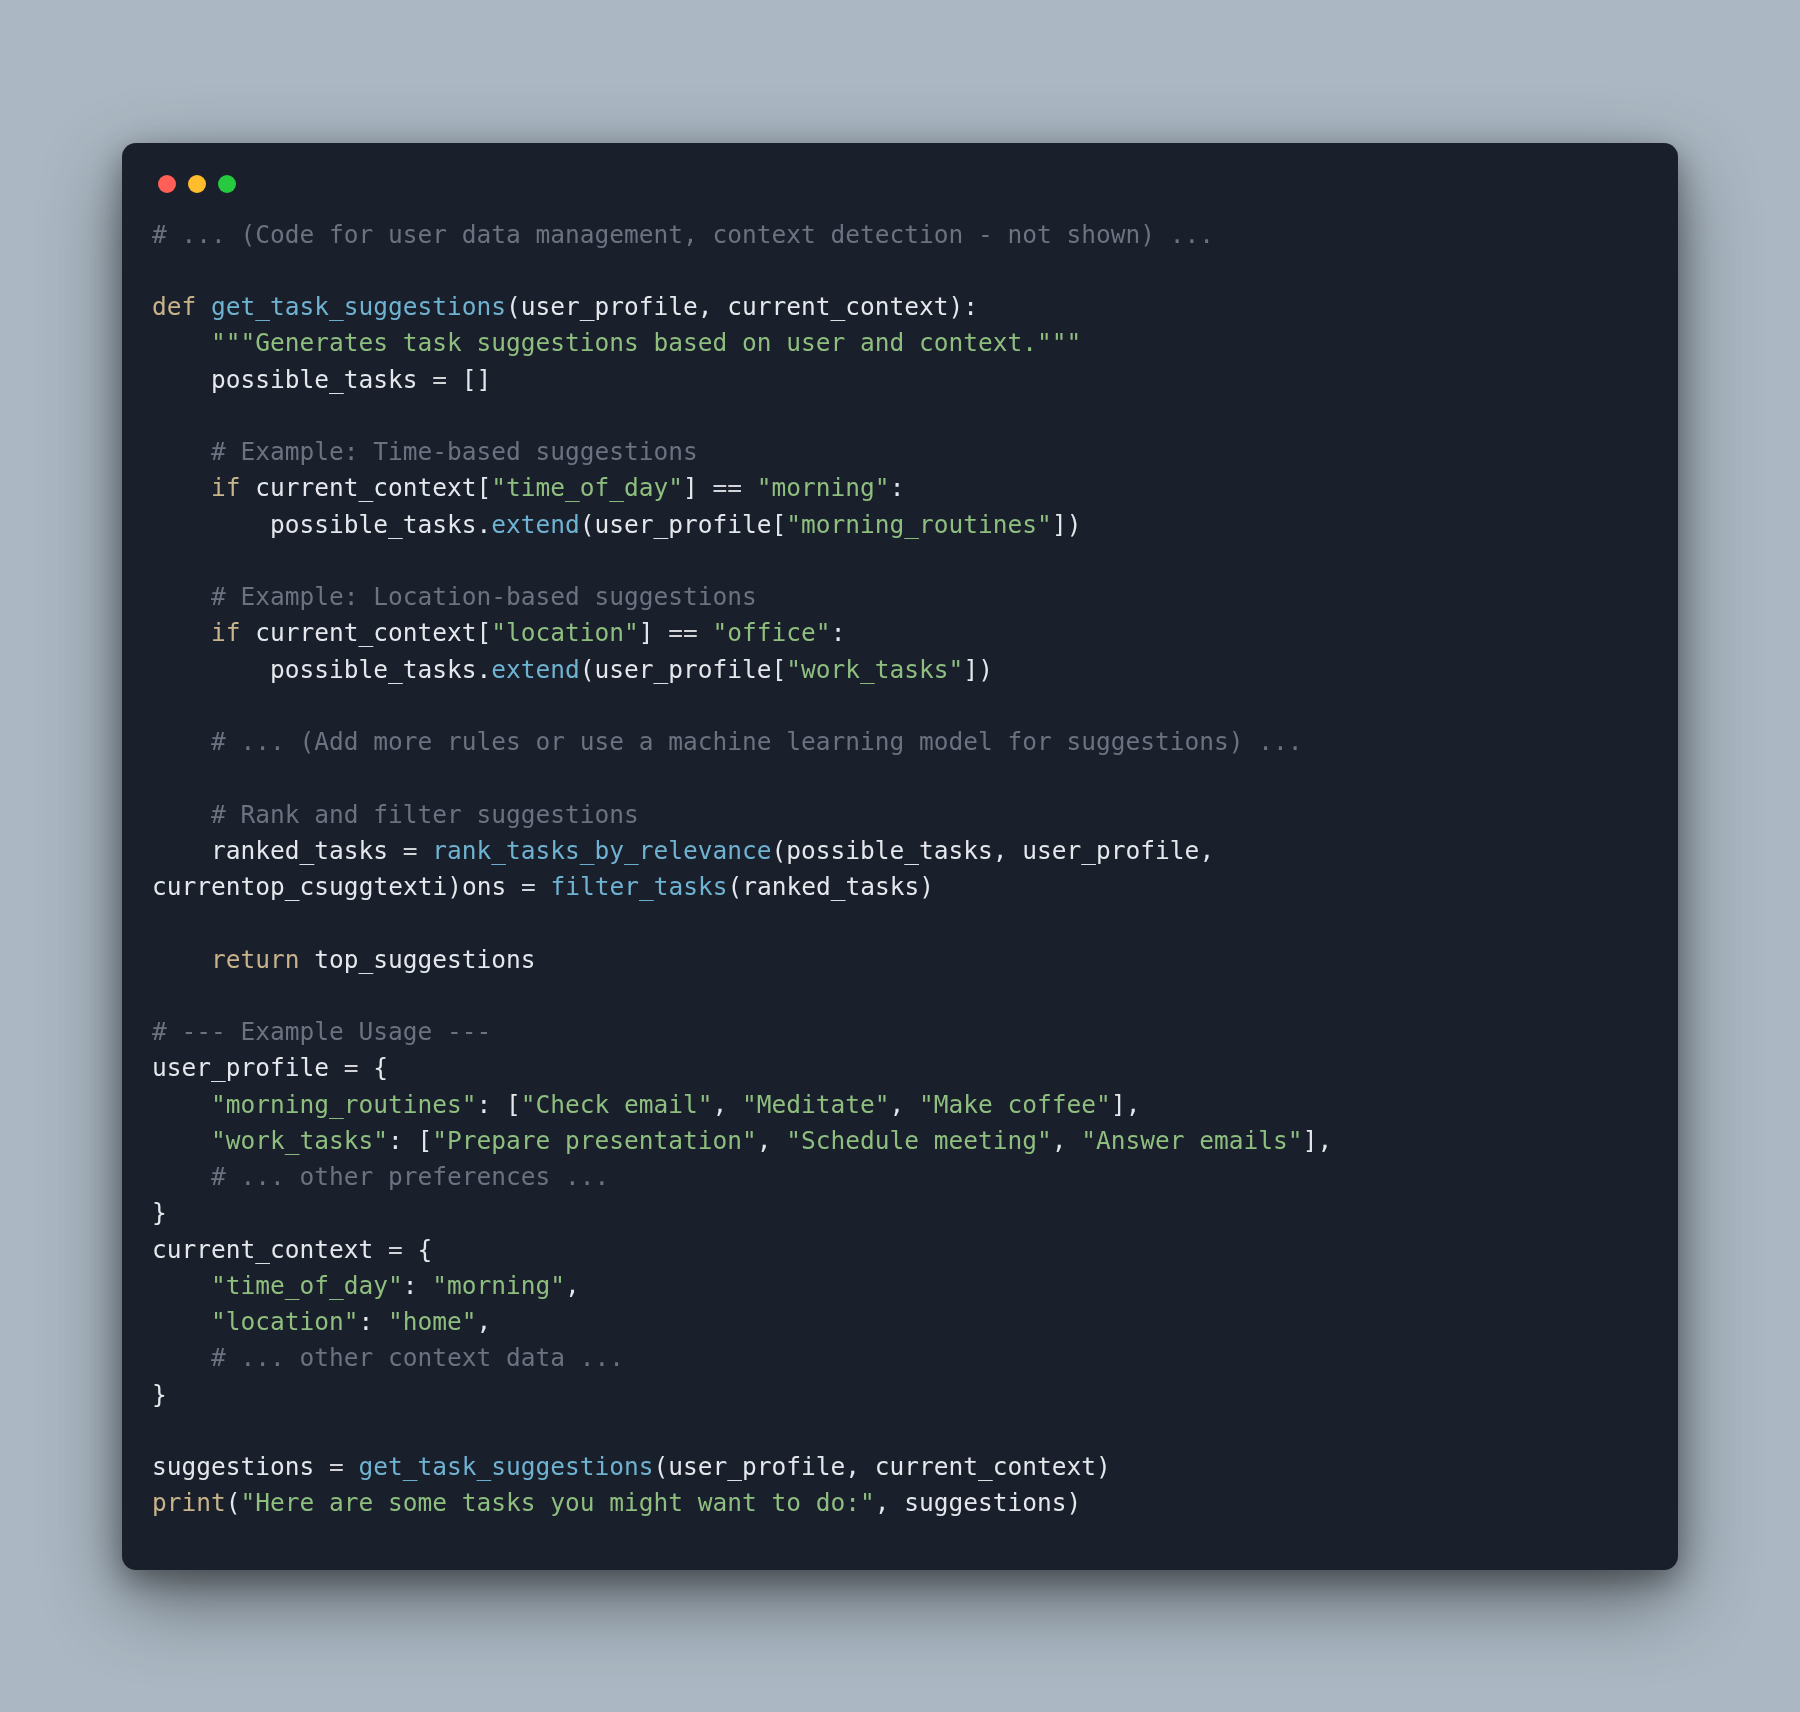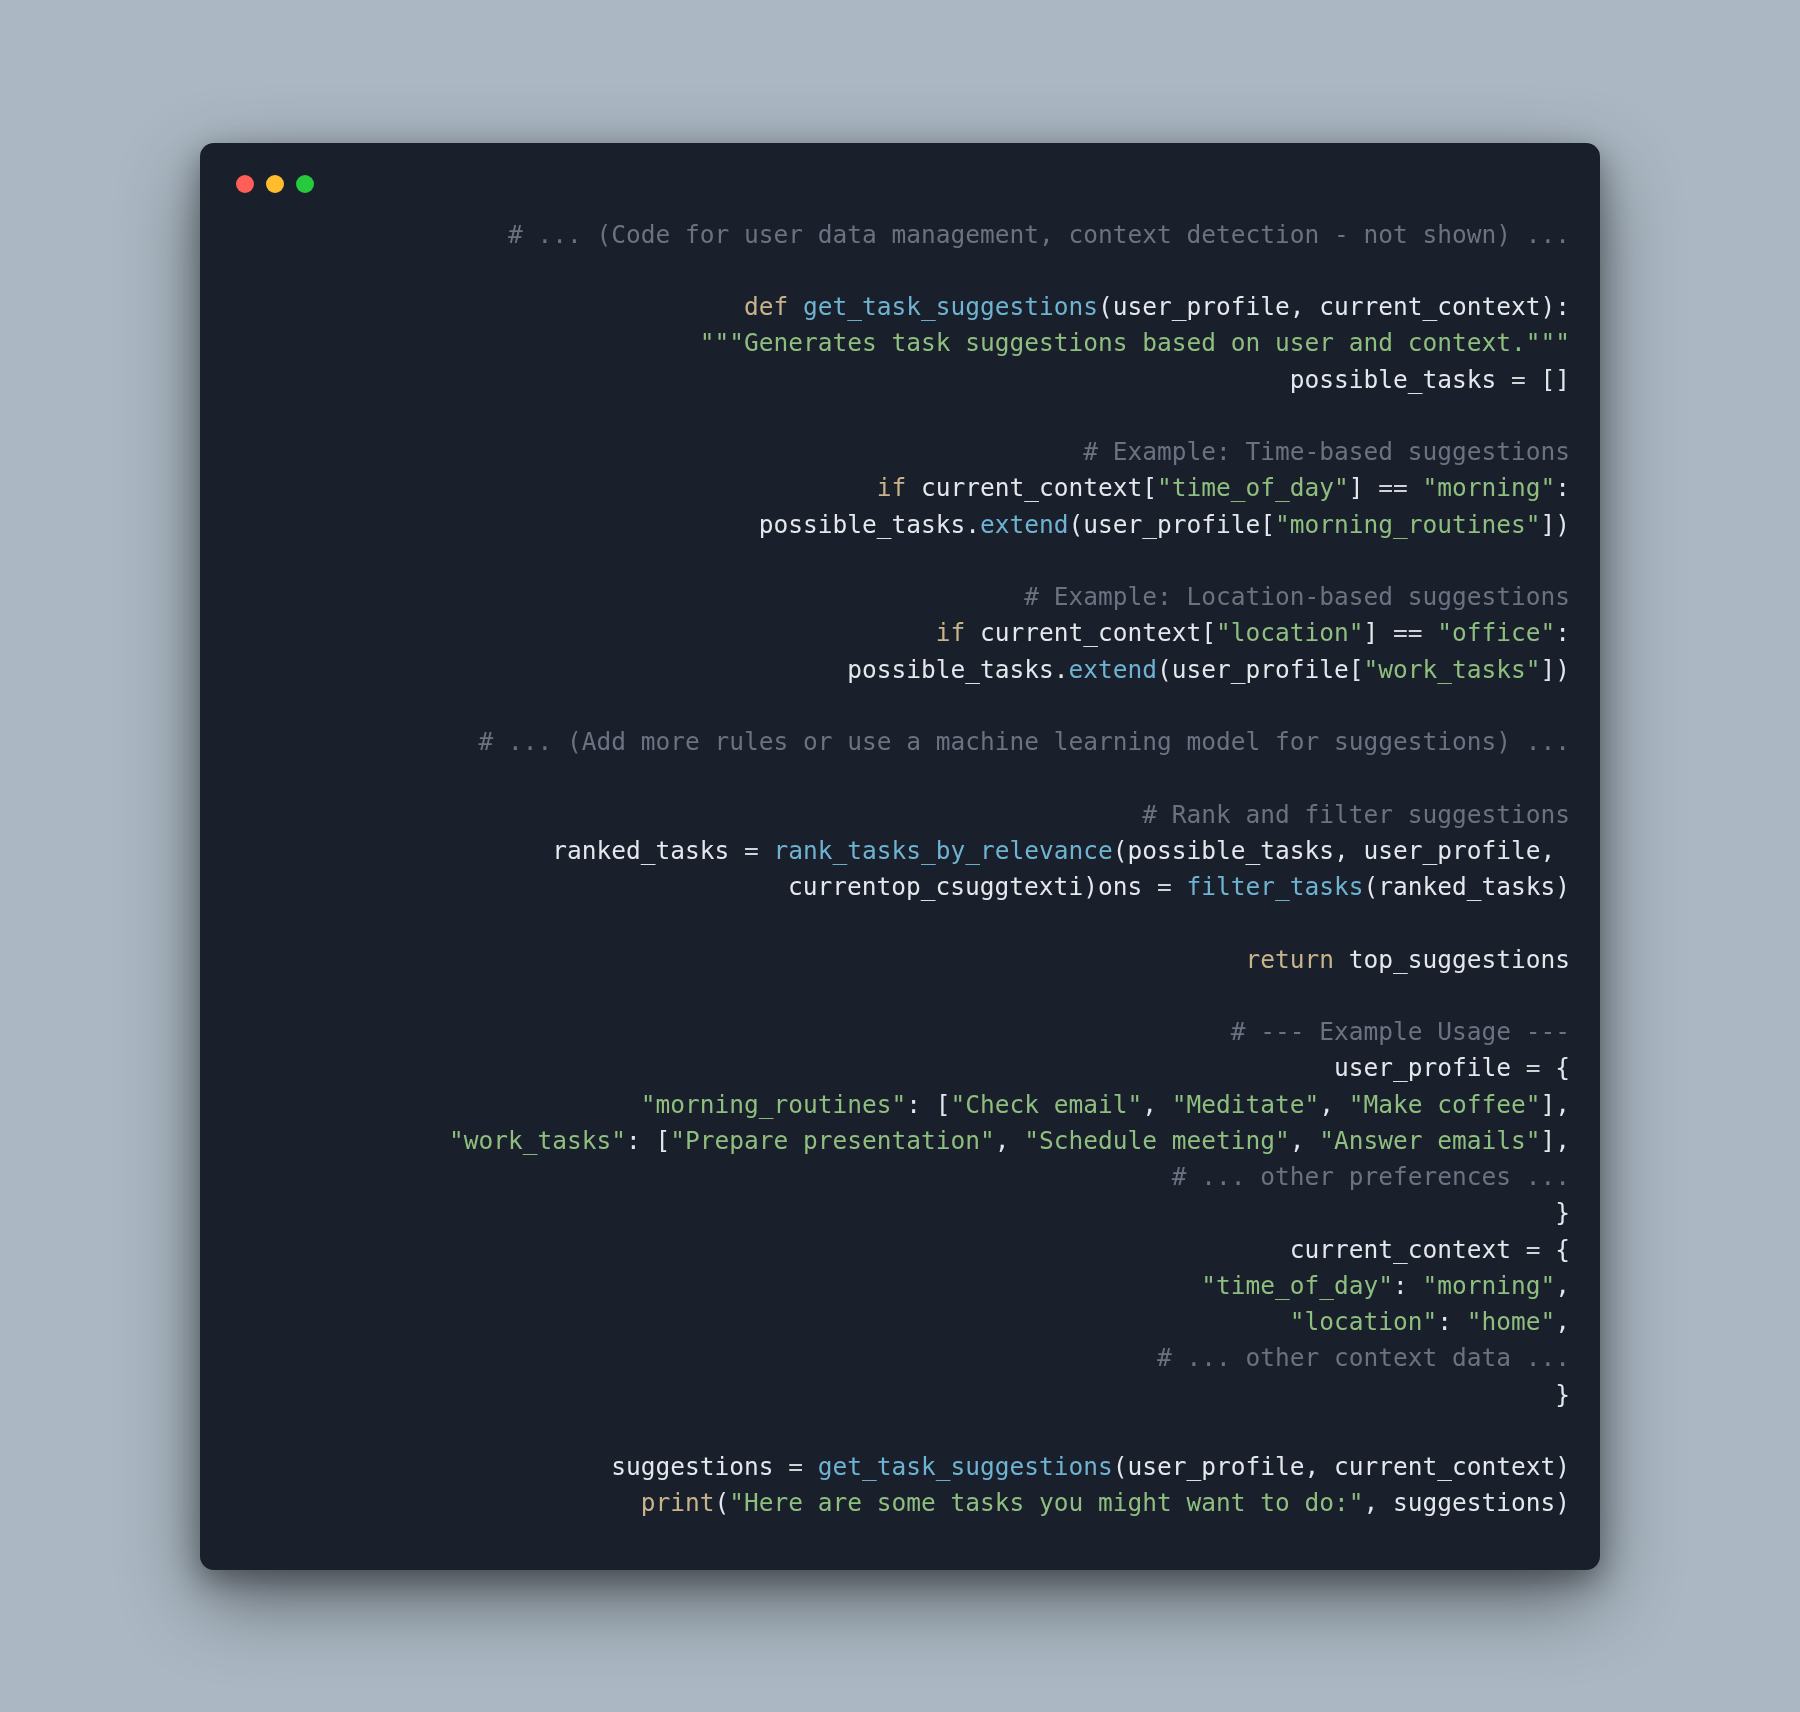--- a/index.html
+++ b/index.html
@@ -6,26 +6,25 @@
   body {
     background: #abb8c3;
     font-family: ui-monospace, SFMono-Regular, "SF Mono", Menlo, Monaco, Consolas, monospace;
     width: 1800px;
     height: 1712px;
     display: flex;
     align-items: center;
     justify-content: center;
   }
   .window {
-    width: 1400px;
+    width: 1556px;
     background: #1a1f2c;
     border-radius: 14px;
     box-shadow: 0 30px 80px rgba(0,0,0,0.45), 0 10px 30px rgba(0,0,0,0.35);
     padding: 32px 30px 48px 30px;
-    text-align: right;
   }
   .titlebar {
     display: flex;
     gap: 12px;
     padding: 0 0 24px 6px;
   }
   .dot {
     width: 18px; height: 18px; border-radius: 50%;
   }
   .dot.red    { background: #ff5f56; }

